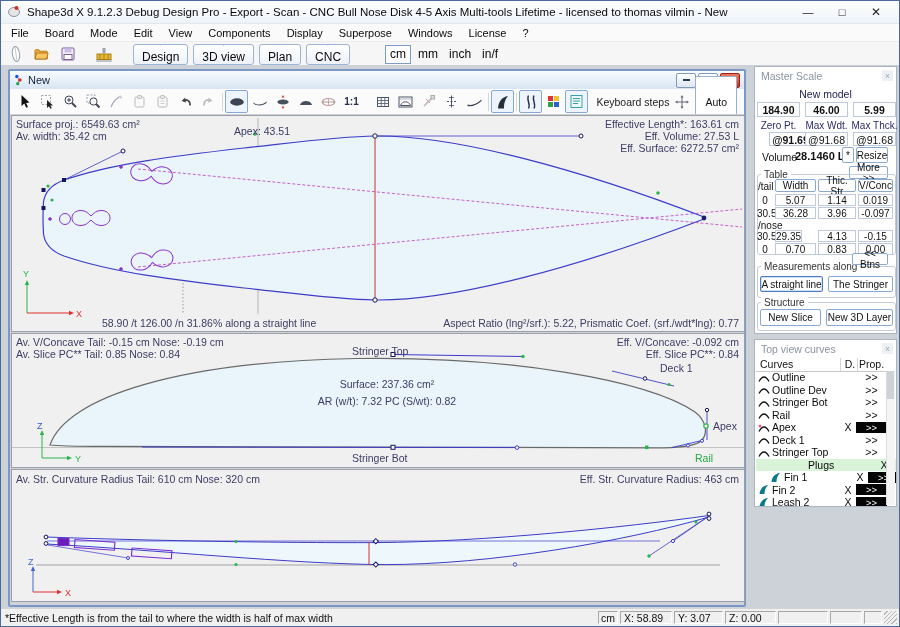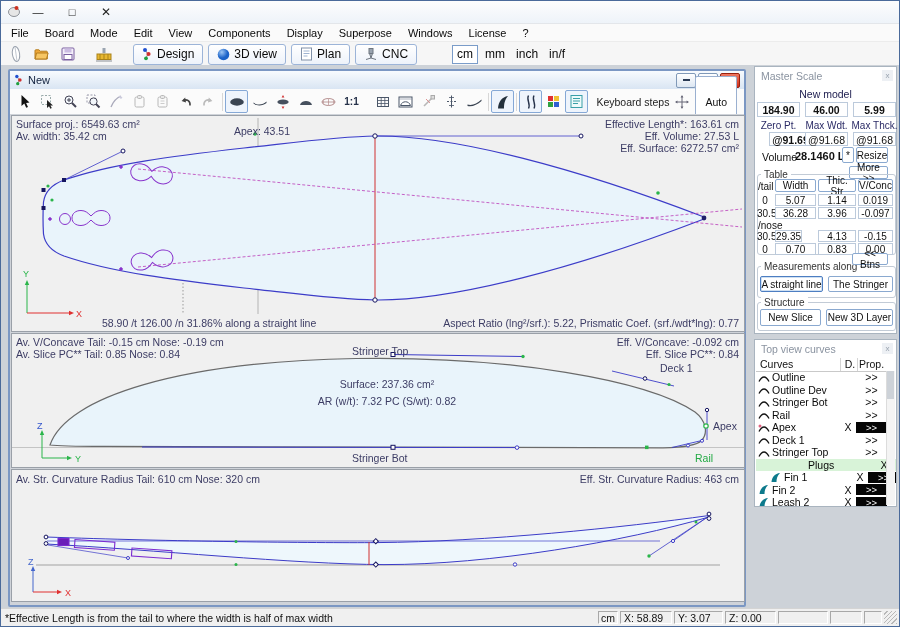--- a/index.html
+++ b/index.html
@@ -10,21 +10,21 @@
   .titlebar .title{font-size:11.5px;color:#0a0a0a;margin-left:6px;flex:1;white-space:nowrap;overflow:hidden;}
   .win-btn{width:34px;text-align:center;font-size:11px;color:#222;}
   .win-btn.close{font-size:12px;}
   
   .menubar{height:17px;display:flex;align-items:center;background:#fafafa;border-bottom:1px solid #ececec;padding:0 2px;}
   .menu-item{padding:1px 8px;color:#0a0a0a;}
   
   .toolbar{height:24px;display:flex;align-items:center;background:#f6f6f6;border-bottom:1px solid #dcdcdc;padding:0 5px;}
   .tb-icon{width:22px;height:20px;display:flex;align-items:center;justify-content:center;margin-right:2px;}
   .tb-btn{height:19px;border:1px solid #9cb4d8;border-radius:3px;background:linear-gradient(#ffffff,#edf2fa);
-          display:flex;align-items:center;gap:4px;padding:0 8px;font-size:12px;color:#0a0a0a;margin-right:5px;}
+          display:flex;align-items:center;gap:4px;padding:0 8px;font-size:12px;color:#0a0a0a;margin-right:5px;flex-direction:column;}
   .units{display:flex;align-items:center;margin-left:30px;gap:3px;}
   .unit{padding:0 4px;font-size:12px;color:#0a0a0a;height:17px;line-height:17px;}
   .unit.selected{border:1px solid #7a9cc9;background:#fff;}
   
   .workspace{position:absolute;top:64px;left:0;right:0;bottom:17px;background:#cdd2d8;}
   
   .doc{position:absolute;left:7px;top:4px;width:738px;height:538px;border:2px solid #7b97c3;border-radius:2px;background:#cfd3d9;box-sizing:border-box;}
   .doc-titlebar{height:18px;background:linear-gradient(#f8fbfe,#d9e5f3);display:flex;align-items:center;padding:0 4px;font-size:11px;color:#13233f;}
   .doc-titlebar .dt{flex:1;margin-left:4px;}
   .doc-ctrl{width:18px;height:13px;border:1px solid #8099b8;border-radius:2px;background:linear-gradient(#ffffff,#dce6f2);
@@ -77,20 +77,21 @@
 
 <div class="app">
 
   <div class="titlebar">
     <span>
       <svg width="14" height="14" viewBox="0 0 14 14">
           <ellipse cx="7" cy="8" rx="5.5" ry="4.5" fill="#e6e6e6" stroke="#8e9299"></ellipse>
           <circle cx="9.5" cy="4" r="2" fill="#cc3322"></circle>
         </svg>
     </span>
+    <span class="title">Shape3d X 9.1.2.3 Debug Design Pro - Export - Scan - CNC Bull Nose Disk 4-5 Axis Multi-tools Lifetime - licensed to thomas vilmin - New</span>
     <span class="win-btn">—</span>
     <span class="win-btn">□</span>
     <span class="win-btn close">✕</span>
   </div>
 
   <div class="menubar" id="menubar">
       <span class="menu-item">File</span>
       <span class="menu-item">Board</span>
       <span class="menu-item">Mode</span>
       <span class="menu-item">Edit</span>

